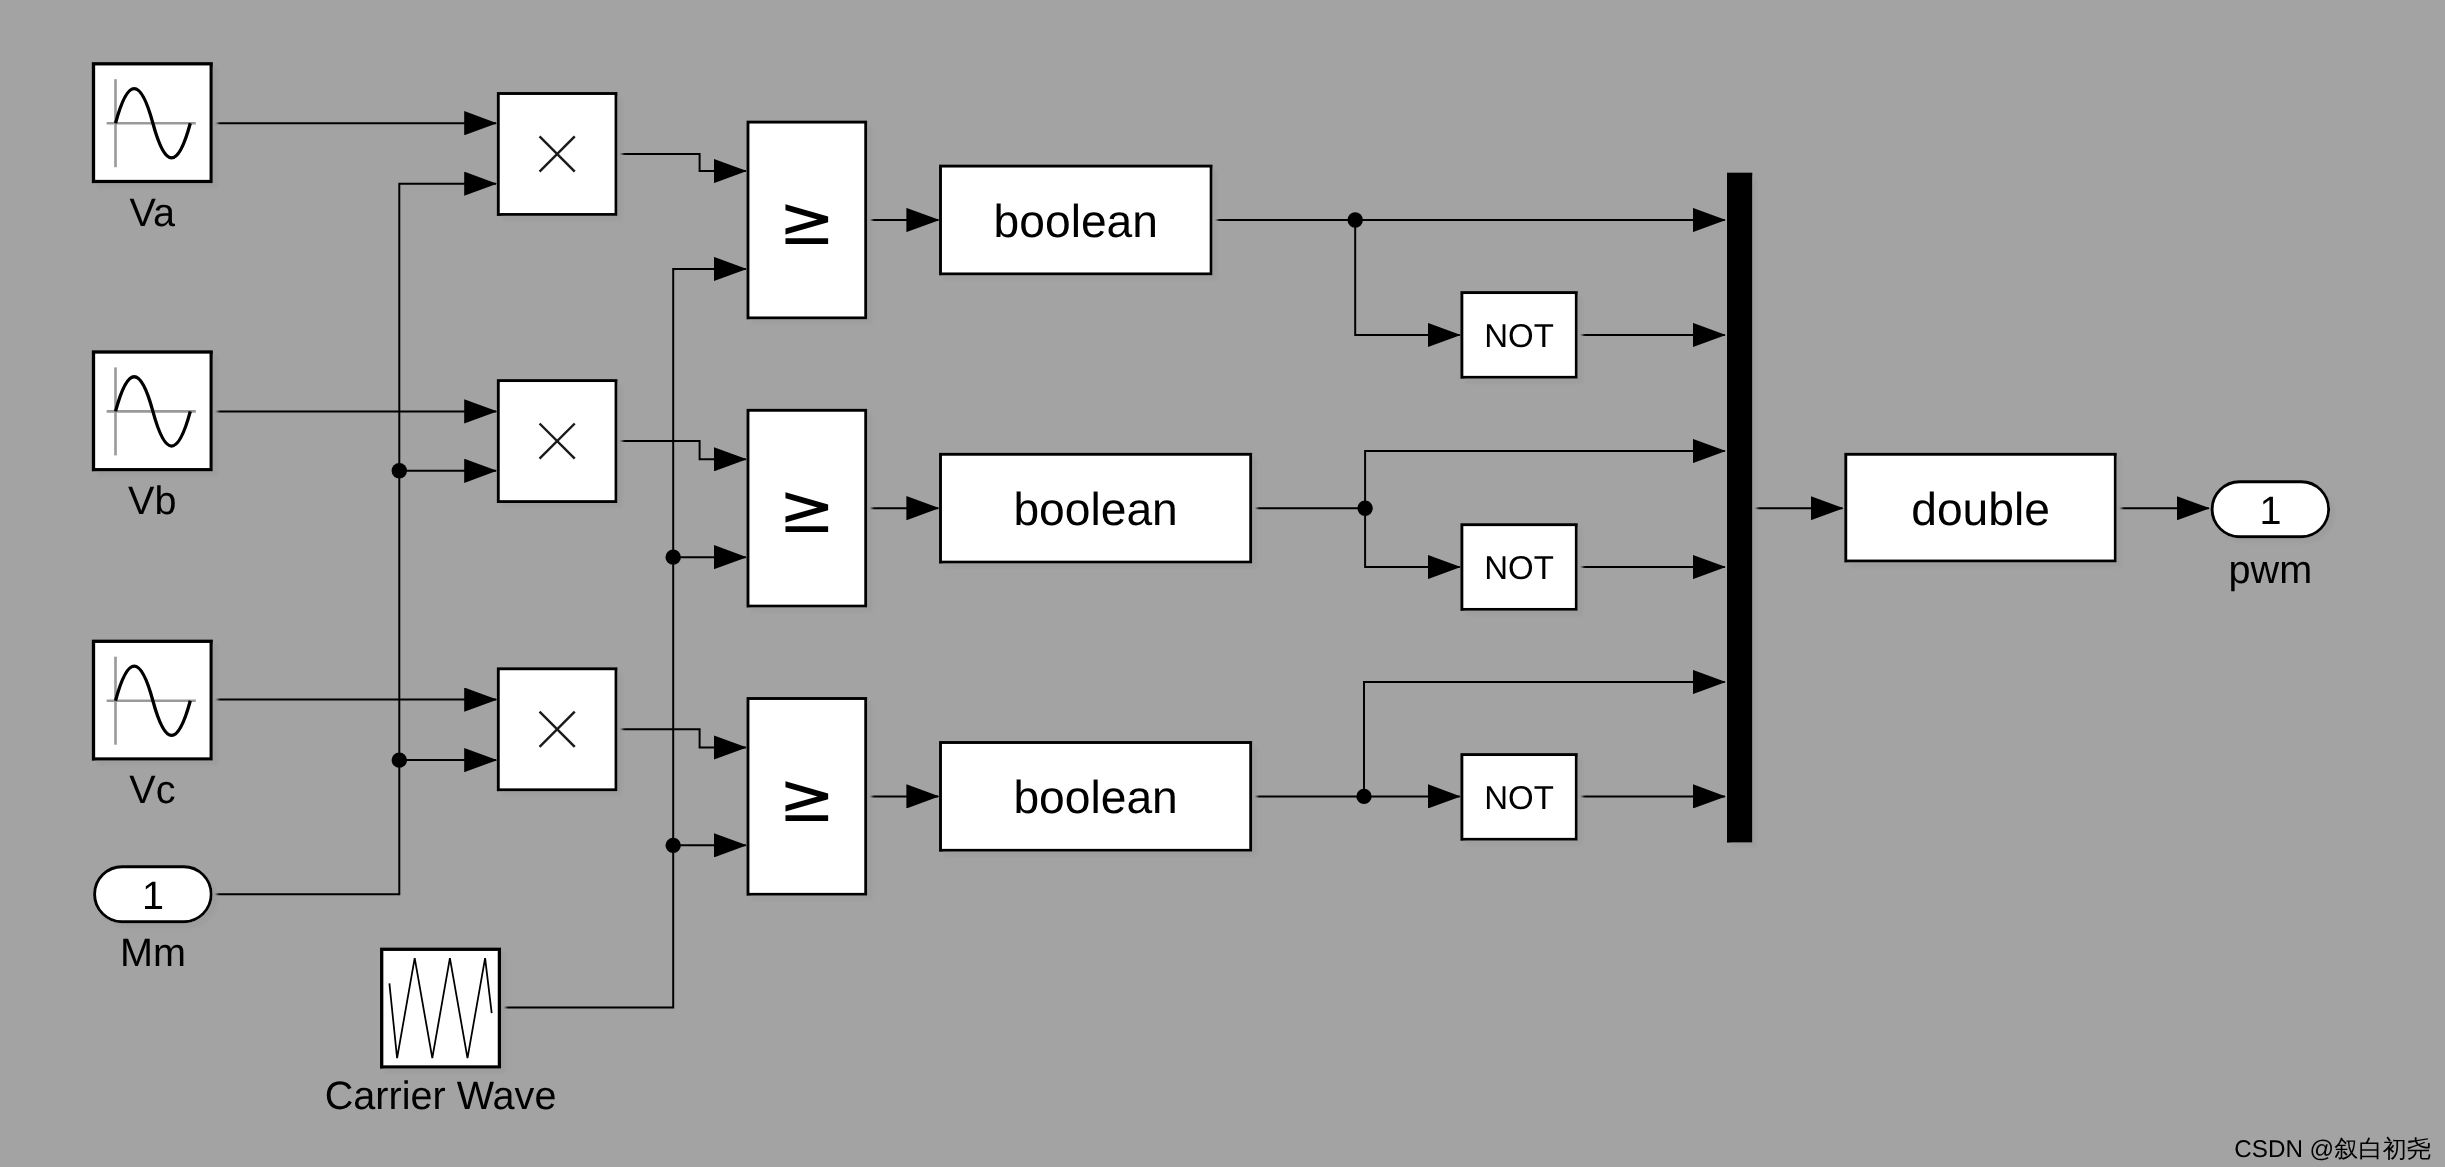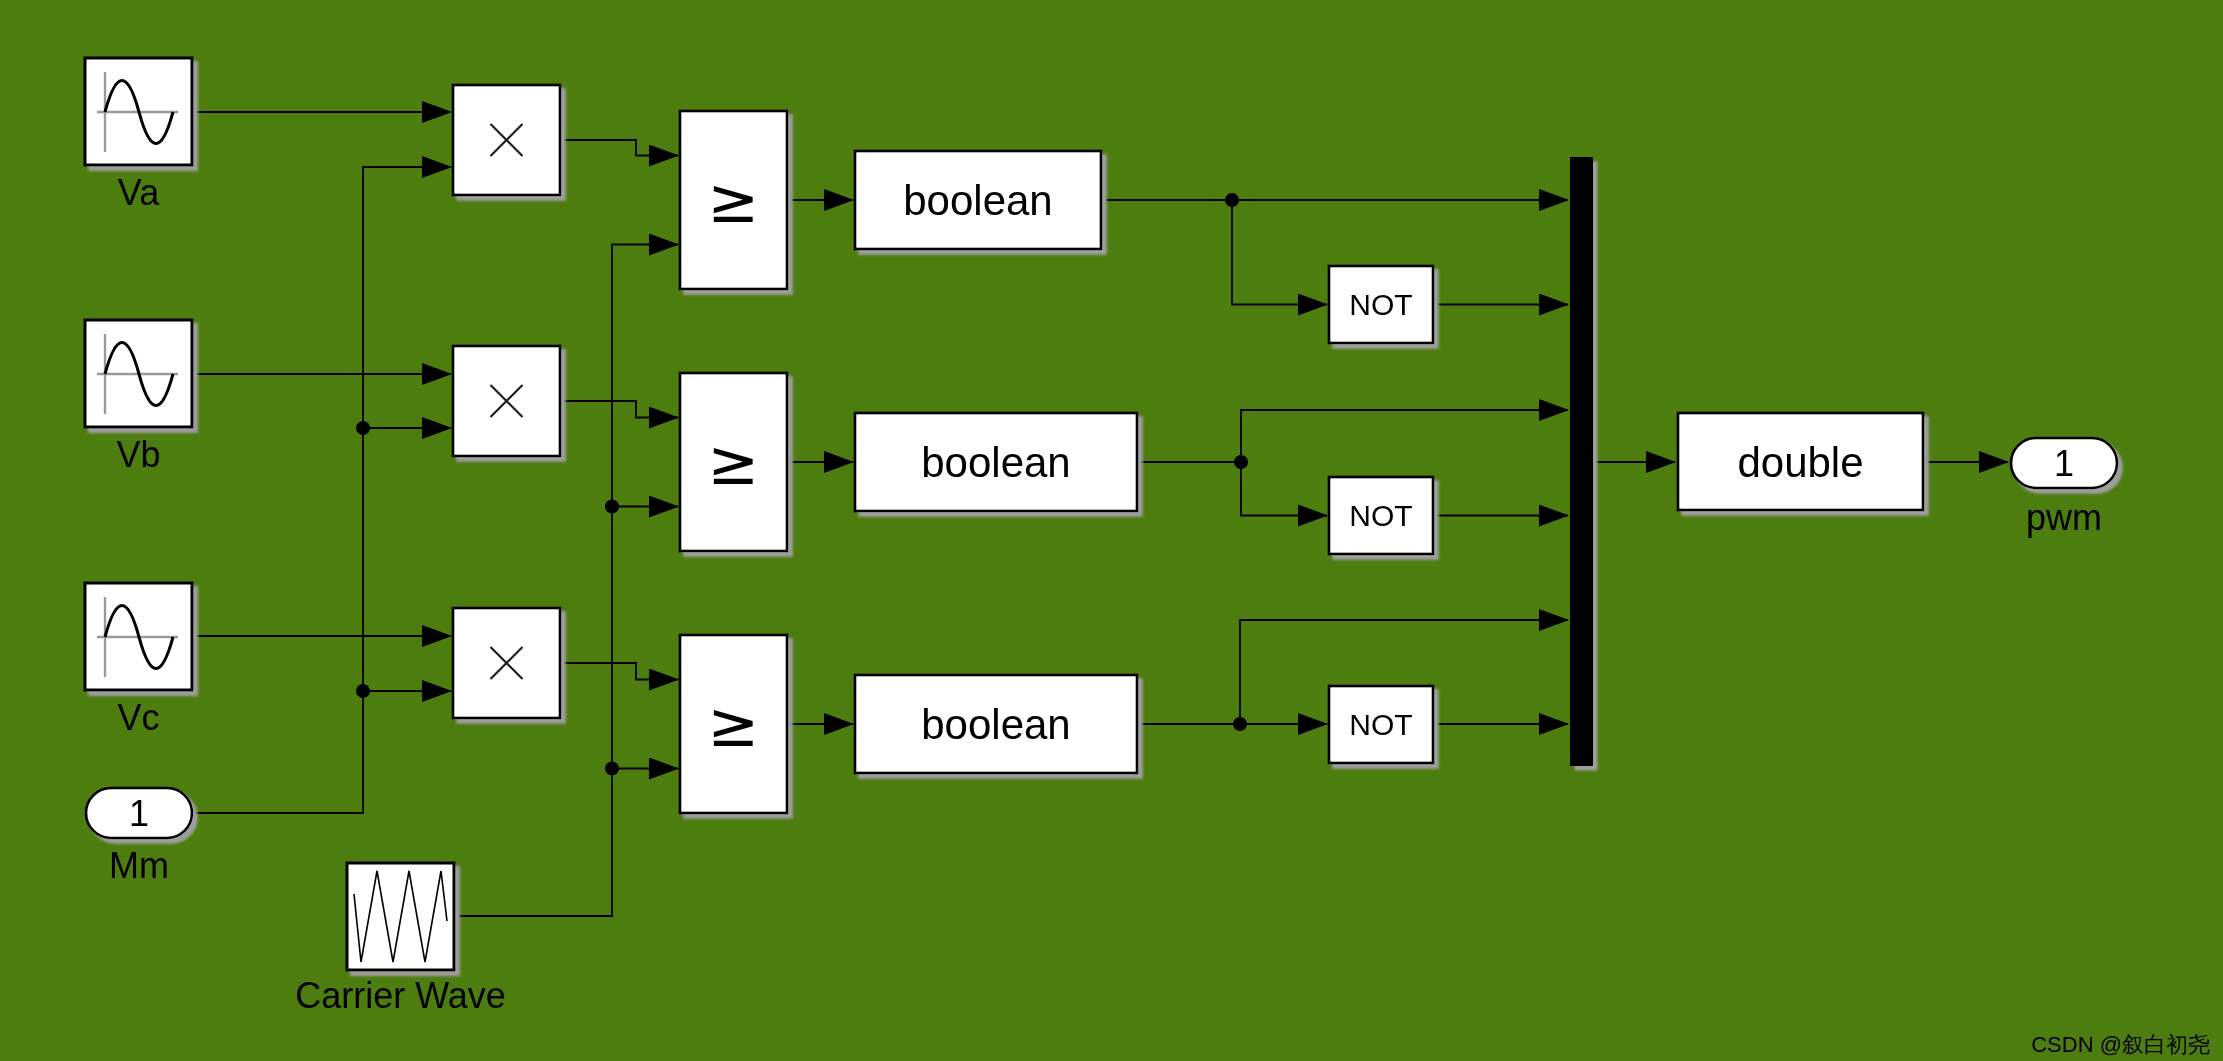--- a/index.html
+++ b/index.html
@@ -1,16 +1,16 @@
 <!DOCTYPE html>
 <html><head>
 <meta charset="utf-8">
 <style>
   html,body{margin:0;padding:0;background:#ffffff;}
-  .stage{position:relative;width:2223px;height:1061px;background:#4d7c0f;overflow:hidden;
+  .stage{position:relative;width:2223px;height:1061px;background:#a3a3a3;overflow:hidden;
          font-family:"Liberation Sans", sans-serif;}
   svg{display:block;}
   text{font-family:"Liberation Sans", sans-serif;fill:#000;}
   .blk{fill:#ffffff;stroke:#000000;stroke-width:2.6;}
   .src{stroke-width:3;}
   .wire{fill:none;stroke:#000000;stroke-width:1.8;}
   .icon-axis{stroke:#9a9a9a;stroke-width:2.4;fill:none;}
   .icon-curve{stroke:#000000;stroke-width:3;fill:none;}
   .icon-tri{stroke:#000000;stroke-width:1.6;fill:none;}
   .xline{stroke:#1a1a1a;stroke-width:2.2;}

